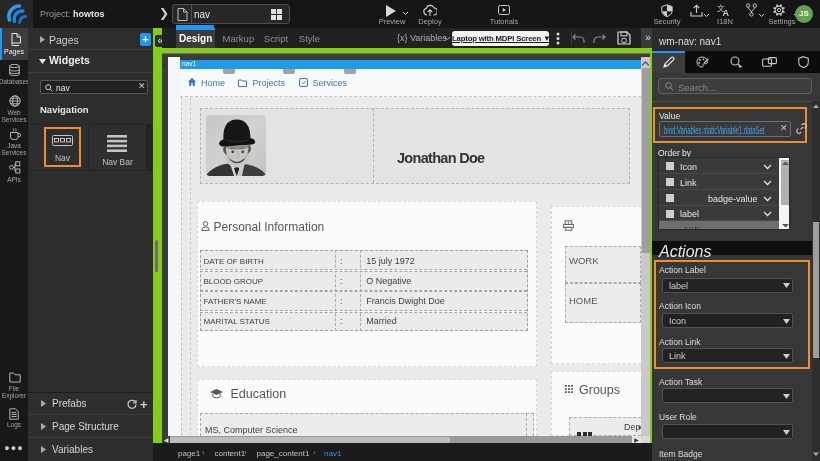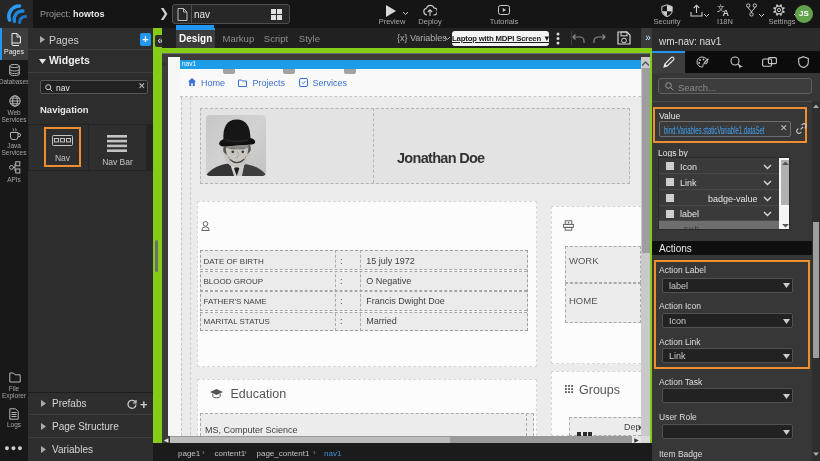--- a/index.html
+++ b/index.html
@@ -329,20 +329,21 @@
       <path d="M44,30 q1.5,3 .5,6 l-3,3 q1.5,-5 .7,-9 z" fill="#57544f"></path>
     </g>
   </svg>
   <div class="abs" style="left:235px;top:60.5px;font-size:14.5px;font-weight:bold;color:#333;letter-spacing:-.7px;margin-top:35px;">Jonathan Doe</div>
 
   <div class="abs" style="left:35px;top:146.5px;width:340px;height:166px;background:#fcfcfc;border:1px dashed #d8d8d8;"></div>
   <svg class="abs" style="left:39px;top:167px;" width="9" height="10" viewBox="0 0 9 10">
         <circle cx="4.5" cy="2.8" r="2.3" fill="none" stroke="#666"></circle>
         <path d="M.8,9.5 a3.7,3.7 0 0 1 7.4,0 z" fill="none" stroke="#666"></path>
       </svg>
+  <div class="abs" style="left:51.5px;top:166px;font-size:12px;color:#555;">Personal Information</div>
 
   <div class="abs" style="left:37.5px;top:196px;width:328px;height:81px;background:#ebebeb;border:1.5px dashed #9e9e9e;"></div>
   <div class="abs" style="left:173px;top:196px;width:0;height:81px;border-left:1px dashed #ababab;"></div>
   <div class="abs" style="left:198px;top:196px;width:0;height:81px;border-left:1px dashed #ababab;"></div>
   <div class="abs" style="left:38px;top:215px;width:327px;height:2.5px;border-top:1px dashed #a5a5a5;border-bottom:1px dashed #a5a5a5;background:#f6f6f6;"></div>
   <div class="abs" style="left:38px;top:235.5px;width:327px;height:2.5px;border-top:1px dashed #a5a5a5;border-bottom:1px dashed #a5a5a5;background:#f6f6f6;"></div>
   <div class="abs" style="left:38px;top:256px;width:327px;height:2.5px;border-top:1px dashed #a5a5a5;border-bottom:1px dashed #a5a5a5;background:#f6f6f6;"></div>
   <div class="abs" style="left:41.5px;top:203px;font-size:8px;color:#3f3f3f;">DATE OF BIRTH</div>
   <div class="abs" style="left:41.5px;top:223.4px;font-size:8px;color:#3f3f3f;">BLOOD GROUP</div>
   <div class="abs" style="left:41.5px;top:243.4px;font-size:8px;color:#3f3f3f;">FATHER'S NAME</div>
@@ -473,21 +474,21 @@
   <div class="abs" style="left:12px;top:96.5px;font-size:10px;color:#42a0ee;white-space:nowrap;transform:scaleX(.60);transform-origin:0 0;">bind:Variables.staticVariable1.dataSet</div>
   <div class="abs" style="left:128px;top:95px;font-size:9px;color:#c9c9c9;">✕</div>
   <svg class="abs" style="left:143.5px;top:94.5px;" width="11" height="11" viewBox="0 0 11 11">
         <g fill="none" stroke="#cdcdcd" stroke-width="1.1">
           <path d="M4.6,6.4 L7.2,3.8"></path>
           <path d="M5.6,2.2 l1,-1 a2.2,2.2 0 0 1 3.1,3.1 l-1,1"></path>
           <path d="M5.4,8.8 l-1,1 a2.2,2.2 0 0 1 -3.1,-3.1 l1,-1"></path>
         </g>
       </svg>
 
-  <div class="abs" style="left:6px;top:119.5px;font-size:8.5px;color:#e8e8e8;">Logs by</div>
+  <div class="abs" style="left:6px;top:119.5px;font-size:8.5px;color:#e8e8e8;">Order by</div>
   <div class="abs" style="left:6px;top:129px;width:132px;height:73px;background:#3a3a3a;border:1px solid #2a2a2a;overflow:hidden;">
     <div class="abs" style="left:0;top:0;width:132px;height:16px;border-bottom:1px solid #484848;"></div>
     <div class="abs" style="left:0;top:16px;width:132px;height:16px;border-bottom:1px solid #484848;"></div>
     <div class="abs" style="left:0;top:32px;width:132px;height:16px;border-bottom:1px solid #484848;"></div>
     <div class="abs" style="left:0;top:48px;width:132px;height:15px;border-bottom:1px solid #484848;"></div>
     <div class="abs" style="left:0;top:63px;width:132px;height:10px;background:#6e6e6e;"></div>
     <div class="abs" style="left:7px;top:4px;width:8px;height:8px;background:#cfcfcf;"></div>
     <div class="abs" style="left:7px;top:20px;width:8px;height:8px;background:#cfcfcf;"></div>
     <div class="abs" style="left:7px;top:36px;width:8px;height:8px;background:#cfcfcf;"></div>
     <div class="abs" style="left:7px;top:52px;width:8px;height:8px;background:#cfcfcf;"></div>
@@ -512,21 +513,21 @@
     <div class="abs" style="left:121.5px;top:2px;width:9px;height:45px;background:#b0b0b0;"></div>
     <svg class="abs" style="left:123px;top:3px;" width="7" height="5" viewBox="0 0 7 5">
           <path d="M0,4 L3.5,.5 L7,4" fill="#555"></path>
         </svg>
     <svg class="abs" style="left:123px;top:65px;" width="7" height="5" viewBox="0 0 7 5">
           <path d="M0,1 L3.5,4.5 L7,1" fill="#555"></path>
         </svg>
   </div>
 
   <div class="abs" style="left:0;top:213px;width:168px;height:14px;background:#0f0f0f;"></div>
-  <div class="abs" style="left:7px;top:215px;font-size:10px;color:#e8e8e8;">Actions</div>
+  <div class="abs" style="left:7px;top:215px;font-size:16px;color:#e8e8e8;font-style:italic;">Actions</div>
 
   <div class="abs" style="left:2px;top:232px;width:156px;height:109px;border:2px solid #ef8e2e;"></div>
   <div class="abs" style="left:7px;top:236.5px;font-size:8.5px;color:#dedede;">Action Label</div>
   <div class="abs" style="left:10px;top:249.5px;width:131px;height:15px;background:#222;border:1px solid #515151;border-radius:2px;color:#ccc;font-size:9px;line-height:14px;padding-left:6px;">label</div>
   <svg class="abs" style="left:131px;top:255px;" width="7" height="5" viewBox="0 0 7 5">
         <path d="M0,0 L7,0 L3.5,5 Z" fill="#ccc"></path>
       </svg>
   <div class="abs" style="left:7px;top:272.5px;font-size:8.5px;color:#dedede;">Action Icon</div>
   <div class="abs" style="left:10px;top:285px;width:131px;height:15px;background:#222;border:1px solid #515151;border-radius:2px;color:#ccc;font-size:9px;line-height:14px;padding-left:6px;">Icon</div>
   <svg class="abs" style="left:131px;top:290.5px;" width="7" height="5" viewBox="0 0 7 5">

